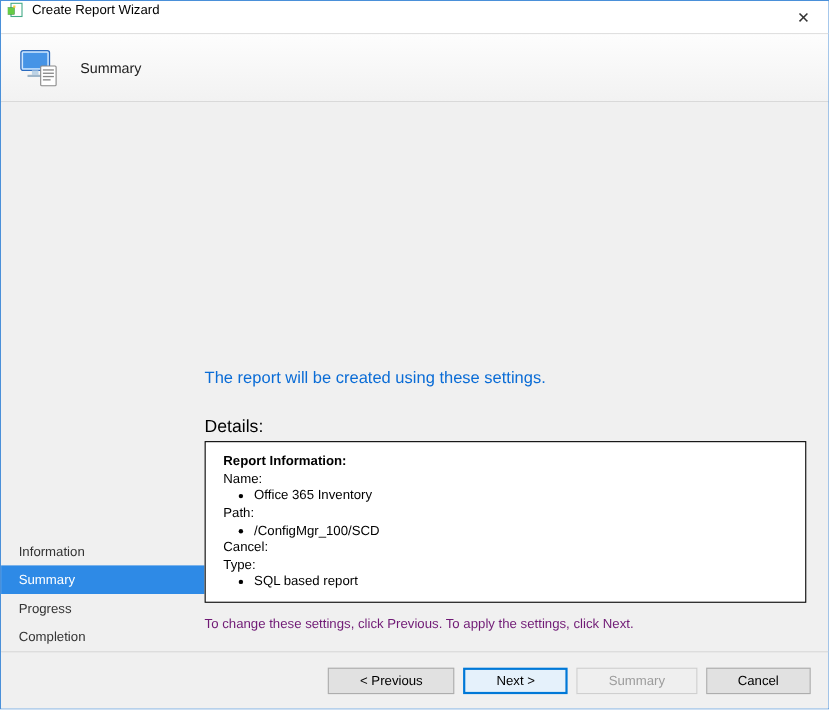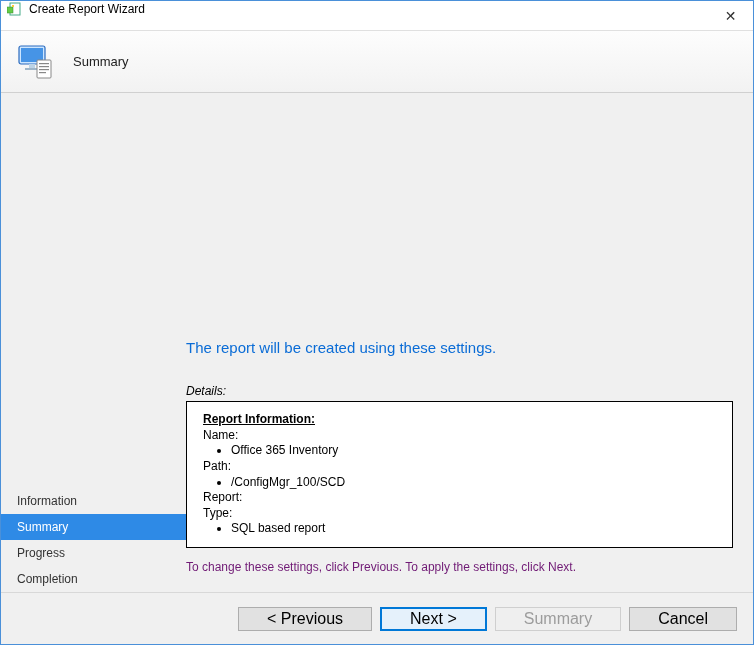--- a/index.html
+++ b/index.html
@@ -95,39 +95,37 @@
     display: flex;
     flex-direction: column;
     min-height: 0;
   }
   .headline {
     color: #0a6cd6;
     font-size: 15px;
     margin-bottom: 28px;
   }
   .details-label {
-    font-size: 12px;
+    font-size: 16px;
     color: #000;
     margin-bottom: 3px;
-    font-style: italic;
   }
   .details-box {
     background: #fff;
     border: 1px solid #000;
     flex: 1;
     padding: 10px 12px 10px 16px;
     overflow: auto;
     font-size: 12px;
     line-height: 1.3;
     color: #000;
     min-height: 0;
   }
   .details-box .section-title {
     font-weight: bold;
-    text-decoration: underline;
   }
   .details-box .field-label { }
   .details-box ul {
     margin: 0 0 0 0;
     padding-left: 28px;
   }
   .details-box ul li {
     list-style: disc;
   }
   .redacted {
@@ -153,21 +151,21 @@
     align-items: center;
     justify-content: flex-end;
     padding-right: 16px;
     gap: 8px;
   }
   .btn {
     min-width: 86px;
     height: 24px;
     border: 1px solid #adadad;
     background: #e1e1e1;
-    font-size: 16px;
+    font-size: 12px;
     color: #000;
     cursor: pointer;
     padding: 0 28px;
   }
   .btn.default {
     border: 2px solid #0078d7;
     background: #e5f1fb;
   }
   .btn:disabled {
     color: #9c9c9c;
@@ -240,21 +238,21 @@
         <div class="field-label">Name:</div>
         <ul>
             <li>Office 365 Inventory</li>
           </ul>
 
         <div class="field-label">Path:</div>
         <ul>
             <li>/ConfigMgr_100/SCD</li>
           </ul>
 
-        <div class="field-label">Report:</div>
+        <div class="field-label">Cancel:</div>
 
         <div class="field-label">Type:</div>
         <ul>
             <li>SQL based report</li>
           </ul>
       </div>
 
       <div class="hint">To change these settings, click Previous. To apply the settings, click Next.</div>
     </div>
 

